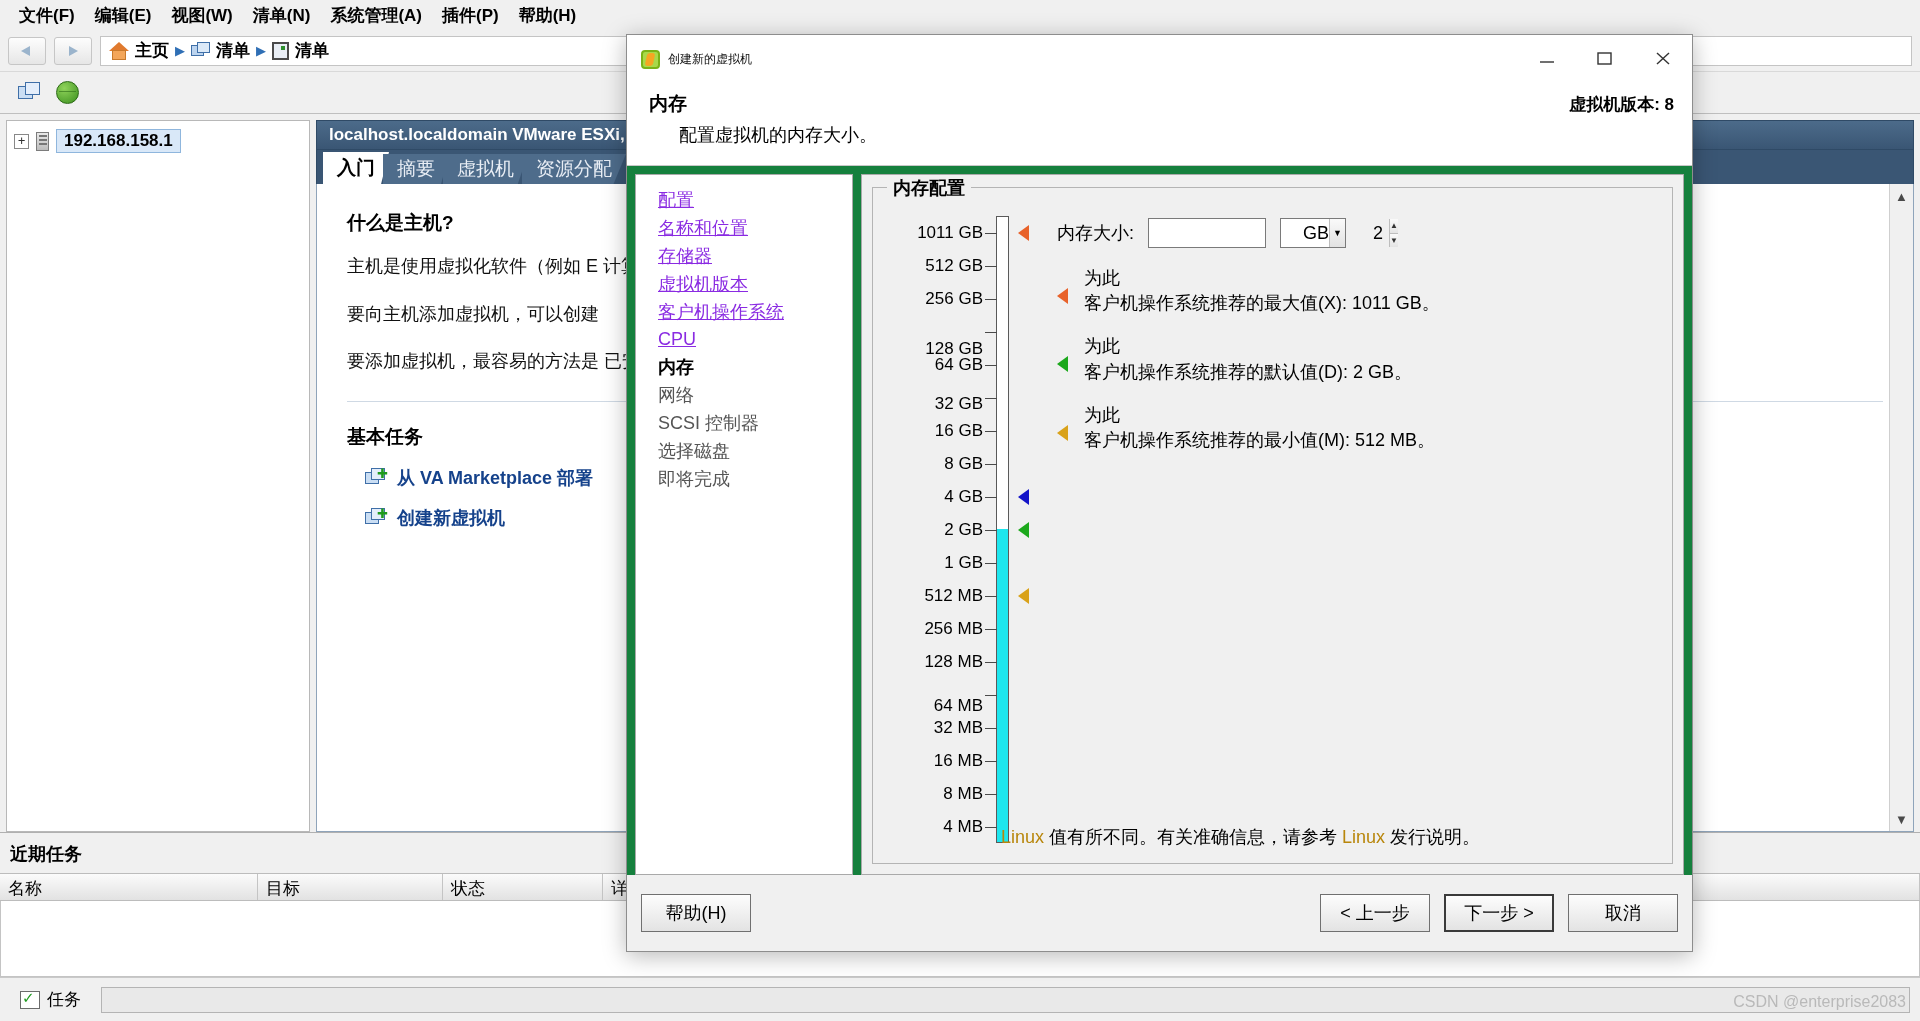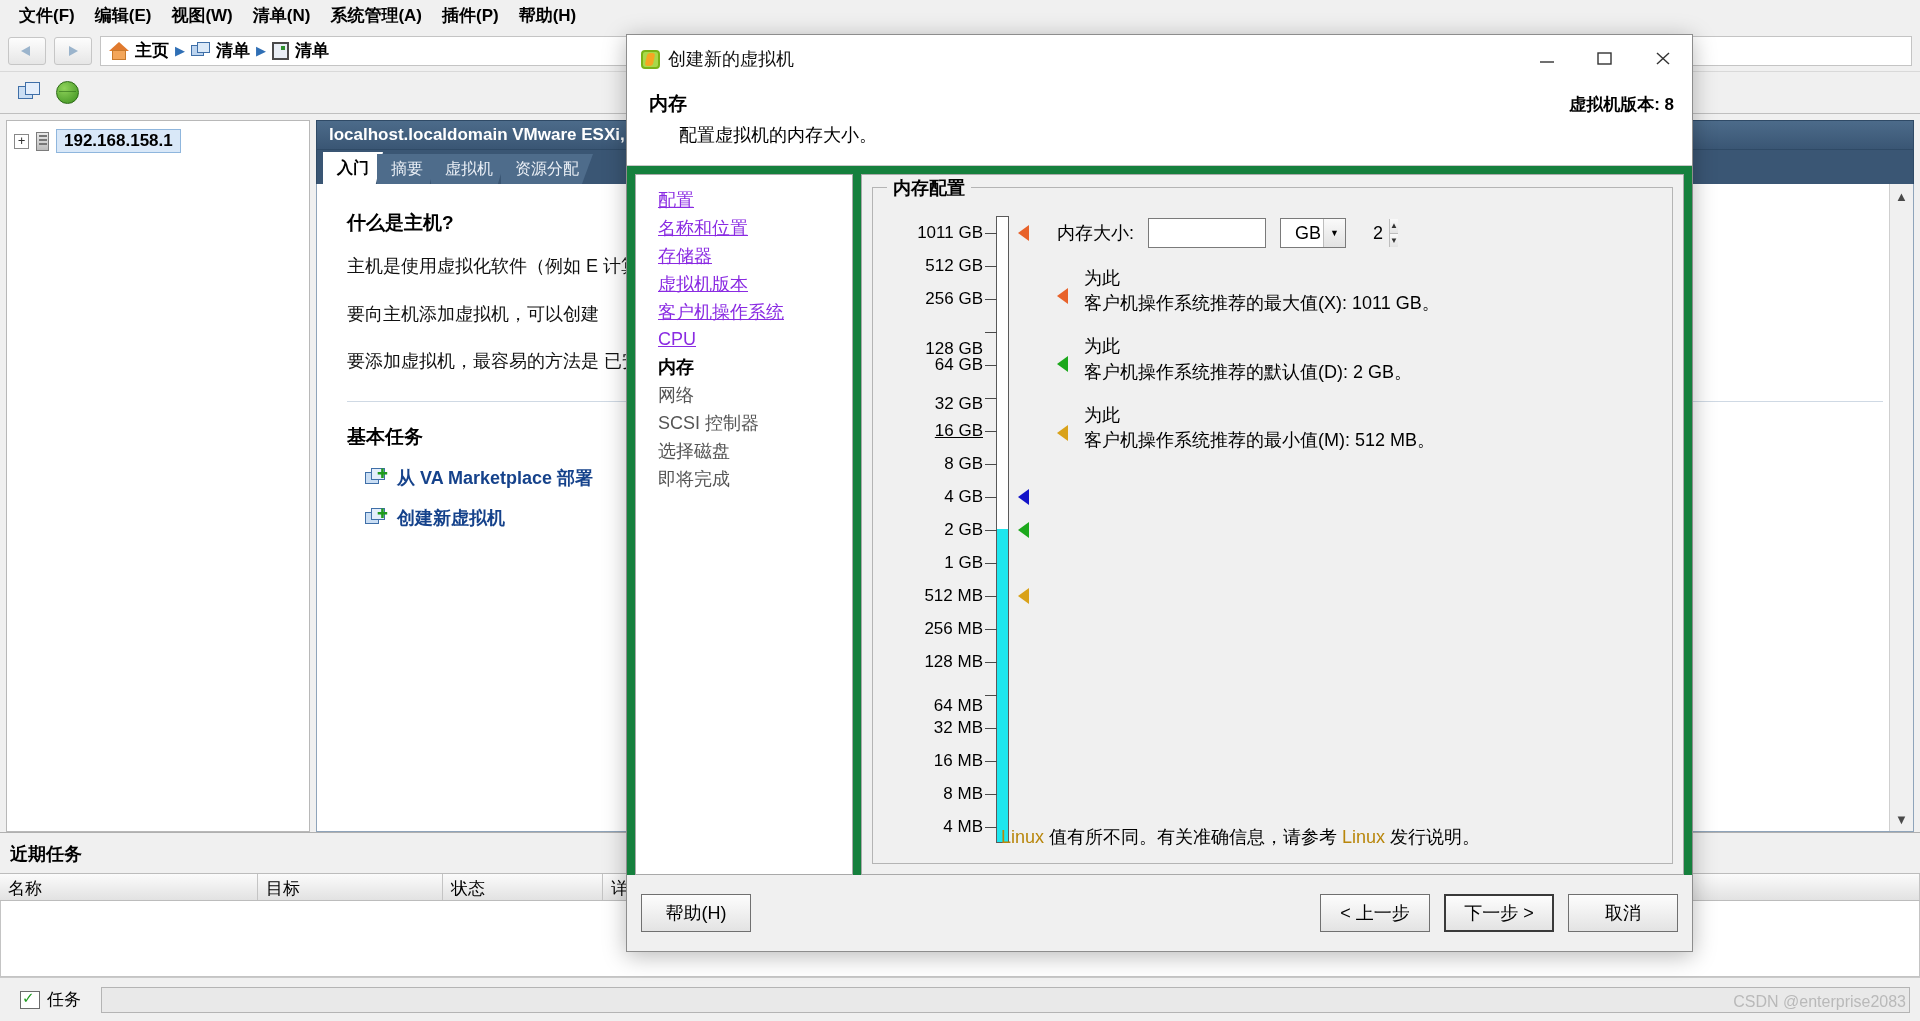--- a/index.html
+++ b/index.html
@@ -59,21 +59,21 @@
   .expander { width:15px; height:15px; border:1px solid #888; background:#fff; font-size:12px; line-height:13px;
               text-align:center; color:#333; font-family:"DejaVu Sans Mono",monospace; }
   .host-ico { width:13px; height:19px; background:linear-gradient(#e9e9e9,#bdbdbd); border:1px solid #7c7c7c; position:relative; }
   .host-ico:after { content:""; position:absolute; left:2px; top:2px; width:8px; height:2px; background:#777; box-shadow:0 4px 0 #777,0 8px 0 #777; }
   .tree-label { background:#d9e8f8; border:1px solid #8fb6dd; padding:1px 7px; font-weight:bold; }
 
   .right-pane { flex:1; margin:6px 6px 0 6px; display:flex; flex-direction:column; min-width:0; }
   .obj-header { height:30px; background:linear-gradient(#4c6b8a,#3a5674); color:#fff; font-weight:bold;
                 display:flex; align-items:center; padding:0 12px; font-size:17px; border:1px solid #2f4a66; }
   .tabstrip { height:34px; background:#3a5674; display:flex; align-items:flex-end; padding-left:6px; border-left:1px solid #2f4a66; border-right:1px solid #2f4a66; }
-  .tab { height:30px; padding:12px 14px; display:flex; align-items:center; font-size:16px; color:#e9eef5;
+  .tab { height:30px; padding:12px 14px; display:flex; align-items:center; font-size:19px; color:#e9eef5;
          background:#4e6c8b; margin-right:-6px; clip-path:polygon(0 0,100% 0,88% 100%,0 100%); }
   .tab.active { background:#fff; color:#000; font-weight:bold; height:32px; }
   .content-pane { flex:1; background:#fff; border:1px solid #8fa4ba; border-top:none; padding:26px 30px; overflow:hidden; position:relative; }
   .c-h2 { font-size:19px; font-weight:bold; margin:0 0 16px; }
   .c-p { font-size:18px; line-height:1.65; margin:0 0 18px; color:#111; }
   .c-hr { border-top:1px solid #cfd9e4; margin:24px 0 22px; }
   .c-task { display:flex; align-items:center; gap:10px; color:#15428b; font-weight:bold; font-size:18px; margin:16px 0 0 18px; }
   .task-ico { width:22px; height:20px; position:relative; flex:none; }
   .task-ico .a { position:absolute; left:0; top:4px; width:14px; height:12px; background:#cadef4; border:1px solid #3f6fa8; }
   .task-ico .b { position:absolute; left:6px; top:0; width:14px; height:12px; background:#e4eefb; border:1px solid #3f6fa8; }
@@ -99,21 +99,21 @@
   .watermark { position:absolute; right:14px; bottom:10px; color:#b9b9b9; font-size:16px; }
 
   
   #wizard { position:absolute; left:626px; top:34px; width:1067px; height:918px;
             background:#f0f0f0; border:1px solid #8d8d8d; box-shadow:0 4px 22px rgba(0,0,0,.28);
             display:flex; flex-direction:column; }
   .w-title { height:48px; display:flex; align-items:center; padding-left:14px; flex:none; background:#fff; }
   .w-title-ico { width:19px; height:19px; margin-right:8px; position:relative; flex:none; }
   .w-title-ico .o { position:absolute; inset:0; border:2px solid #7ab317; border-radius:4px; background:#a8d94a; }
   .w-title-ico .i { position:absolute; left:5px; top:3px; width:8px; height:13px; background:#f5a623; border-radius:3px; transform:skewX(-12deg); }
-  .w-title-text { font-size:18px; color:#111; }
+  .w-title-text { font-size:12px; color:#111; }
   .w-title-btns { margin-left:auto; display:flex; }
   .w-title-btn { width:58px; height:48px; display:flex; align-items:center; justify-content:center; color:#333; }
 
   .w-head { background:#fff; padding:8px 0 18px 22px; flex:none; border-bottom:1px solid #c8c8c8; position:relative; }
   .w-head h1 { margin:0; font-size:19px; font-weight:bold; }
   .w-head p { margin:6px 0 0 30px; font-size:18px; }
   .w-version { position:absolute; right:18px; top:10px; font-size:17px; font-weight:bold; }
 
   .w-body { flex:1; display:flex; min-height:0; background:#15803d; padding:8px 8px 0; }
   .w-steps { width:218px; background:#fff; border:1px solid #a9a9a9; padding:12px 0 0 22px; font-size:18px; line-height:1.55; }
@@ -137,21 +137,21 @@
   .fields-col { flex:1; padding-left:26px; }
   .size-row { display:flex; align-items:center; gap:14px; margin-top:14px; }
   .size-label { font-size:18px; }
   .spin { display:flex; border:1px solid #7a7a7a; background:#fff; height:30px; width:118px; }
   .spin input { flex:1; border:none; outline:none; text-align:right; padding-right:6px; font-size:18px;
                 font-family:inherit; background:transparent; }
   .spin .arrows { width:18px; border-left:1px solid #bdbdbd; display:flex; flex-direction:column; }
   .spin .arrows div { flex:1; display:flex; align-items:center; justify-content:center; font-size:8px; color:#333;
                       background:linear-gradient(#fafafa,#e4e4e4); }
   .spin .arrows div:first-child { border-bottom:1px solid #bdbdbd; }
-  .unit { display:flex; align-items:center; border:1px solid #7a7a7a; background:#fff; height:30px; padding-left:14px; width:66px; }
+  .unit { display:flex; align-items:center; border:1px solid #7a7a7a; background:#fff; height:30px; padding-left:22px; width:66px; }
   .unit span { font-size:18px; }
   .unit .caret { margin-left:auto; width:22px; height:100%; display:flex; align-items:center; justify-content:center;
                  background:linear-gradient(#fafafa,#e2e2e2); border-left:1px solid #bdbdbd; font-size:9px; }
 
   .rec { display:flex; align-items:flex-start; gap:16px; margin-top:18px; }
   .rec-mark { width:0; height:0; border-top:8px solid transparent; border-bottom:8px solid transparent;
               border-right:11px solid #888; margin-top:14px; flex:none; }
   .rec-text { font-size:18px; line-height:1.4; }
   .rec-text .pre { display:block; }
 
@@ -351,21 +351,21 @@
                 <div class="tick" style="top: 61.5px;">512 GB</div>
                 <div class="tick-line" style="top: 61.5px;"></div>
                 <div class="tick" style="top: 94.5px;">256 GB</div>
                 <div class="tick-line" style="top: 94.5px;"></div>
                 <div class="tick" style="top: 112px; margin-top: 33px;">128 GB</div>
                 <div class="tick-line" style="top: 127.5px;"></div>
                 <div class="tick" style="top: 160.5px;">64 GB</div>
                 <div class="tick-line" style="top: 160.5px;"></div>
                 <div class="tick" style="top: 193.5px; margin-top: 6px;">32 GB</div>
                 <div class="tick-line" style="top: 193.5px;"></div>
-                <div class="tick" style="top: 226.5px; text-decoration: underline;">16 GB</div>
+                <div class="tick" style="top: 226.5px;">16 GB</div>
                 <div class="tick-line" style="top: 226.5px;"></div>
                 <div class="tick" style="top: 259.5px;">8 GB</div>
                 <div class="tick-line" style="top: 259.5px;"></div>
                 <div class="tick" style="top: 292.5px;">4 GB</div>
                 <div class="tick-line" style="top: 292.5px;"></div>
                 <div class="tick" style="top: 325.5px;">2 GB</div>
                 <div class="tick-line" style="top: 325.5px;"></div>
                 <div class="tick" style="top: 358.5px;">1 GB</div>
                 <div class="tick-line" style="top: 358.5px;"></div>
                 <div class="tick" style="top: 391.5px;">512 MB</div>

